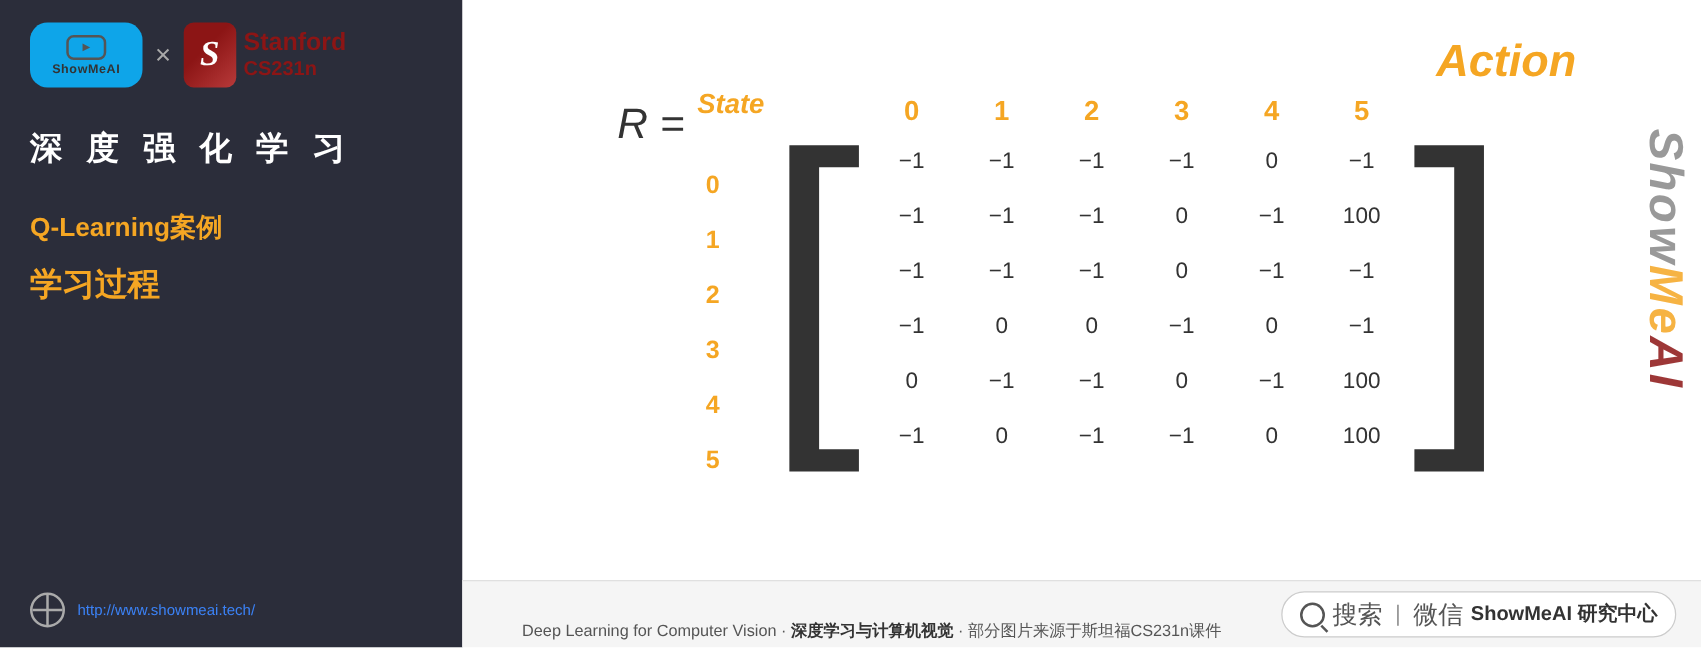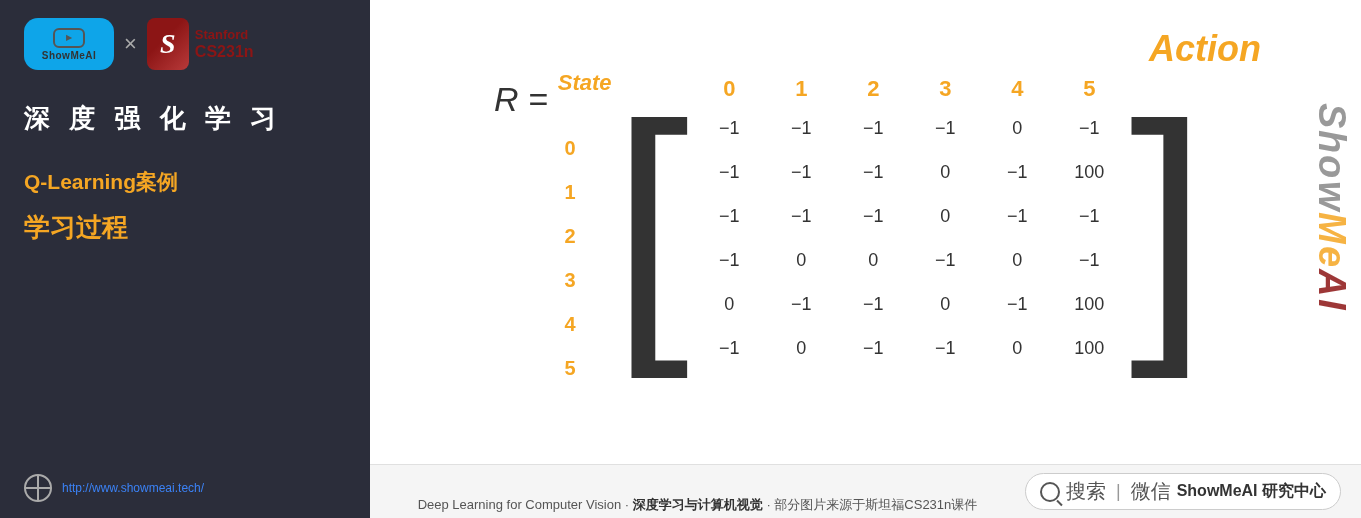--- a/index.html
+++ b/index.html
@@ -94,21 +94,21 @@
       font-family: serif;
       font-style: italic;
     }
 
     .stanford-text {
       display: flex;
       flex-direction: column;
     }
 
     .stanford-name {
-      font-size: 13px;
+      font-size: 20px;
       font-weight: bold;
       color: #8C1515;
       line-height: 1.2;
     }
 
     .stanford-course {
       font-size: 16px;
       font-weight: bold;
       color: #8C1515;
       line-height: 1.2;

